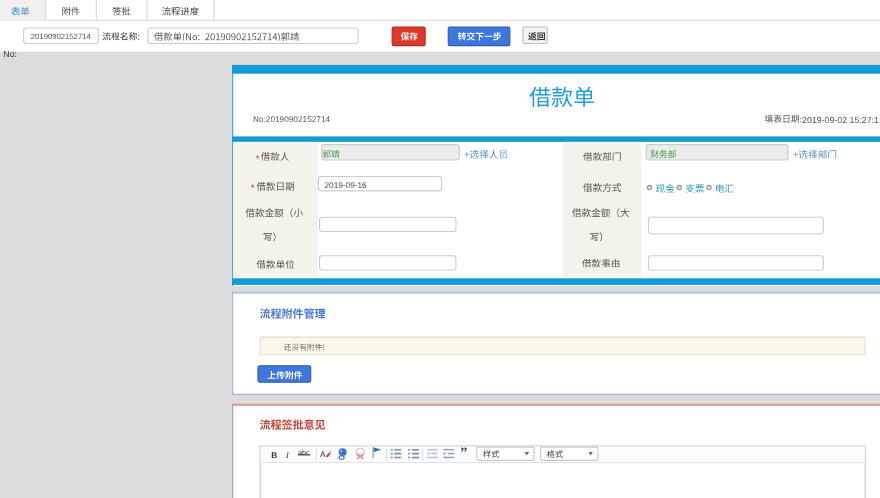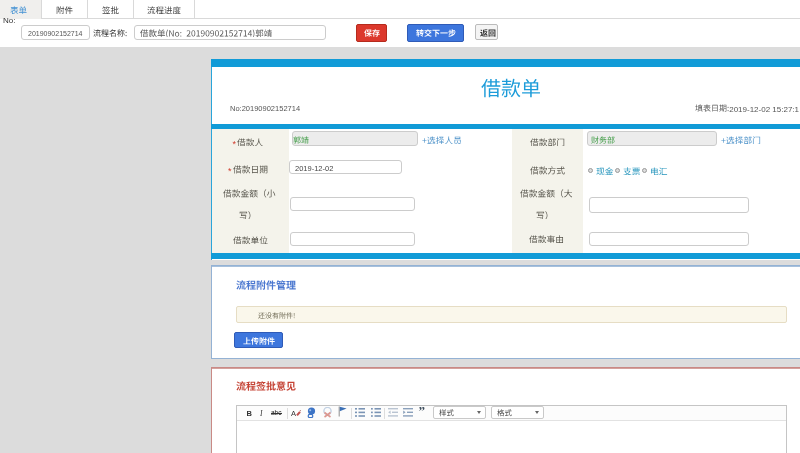--- a/index.html
+++ b/index.html
@@ -111,21 +111,21 @@
     <use href="#r7b7e" x="0"></use>
     <use href="#r6279" x="1000"></use>
   </svg>
 <svg style="position:absolute;left:146.5px;top:5.8px" width="34.0" height="8.5" viewBox="0 0 4000 1000" fill="#444444">
     <use href="#r6d41" x="0"></use>
     <use href="#r7a0b" x="1000"></use>
     <use href="#r8fdb" x="2000"></use>
     <use href="#r5ea6" x="3000"></use>
   </svg>
 <div style="position:absolute;left:0;top:19px;width:800px;height:28px;background:#fff"></div>
-<div style="position:absolute;left:3px;top:16px;font:8px 'Liberation Sans',sans-serif;color:#333">No:</div>
+<div style="position:absolute;left:3px;top:45px;font:8px 'Liberation Sans',sans-serif;color:#333">No:</div>
 <div style="position:absolute;left:21px;top:25px;width:69px;height:15px;background:#fff;border:1px solid #ccc;border-radius:3px"></div>
 <div style="position:absolute;left:28px;top:29.5px;font:7px 'Liberation Sans',sans-serif;color:#555">20190902152714</div>
 <svg style="position:absolute;left:93.0px;top:28.5px" width="34.2" height="8.0" viewBox="0 0 4278 1000" fill="#333">
     <use href="#r6d41" x="0"></use>
     <use href="#r7a0b" x="1000"></use>
     <use href="#r540d" x="2000"></use>
     <use href="#r79f0" x="3000"></use>
     <use href="#r3a" x="4000"></use>
   </svg>
 <div style="position:absolute;left:134px;top:25px;width:192px;height:15px;background:#fff;border:1px solid #ccc;border-radius:3px"></div>
@@ -181,21 +181,21 @@
     <use href="#r5355" x="2000"></use>
   </svg>
 <div style="position:absolute;left:230px;top:104px;font:7.5px 'Liberation Sans',sans-serif;color:#555">No:20190902152714</div>
 <svg style="position:absolute;left:695.0px;top:104.0px" width="34.2" height="8.0" viewBox="0 0 4278 1000" fill="#555">
     <use href="#r586b" x="0"></use>
     <use href="#r8868" x="1000"></use>
     <use href="#r65e5" x="2000"></use>
     <use href="#r671f" x="3000"></use>
     <use href="#r3a" x="4000"></use>
   </svg>
-<div style="position:absolute;left:729.2px;top:104.5px;font:8px 'Liberation Sans',sans-serif;color:#555">2019-12-02 15:27:1</div>
+<div style="position:absolute;left:729.2px;top:104.5px;font:8px 'Liberation Sans',sans-serif;color:#555">2019-09-02 15:27:1</div>
 <div style="position:absolute;left:211px;top:124px;width:599px;height:5px;background:#119bd7"></div>
 <div style="position:absolute;left:212px;top:129px;width:77px;height:124px;background:#f4f3eb"></div>
 <div style="position:absolute;left:512px;top:129px;width:71px;height:124px;background:#f4f3eb"></div>
 <svg style="position:absolute;left:237.4px;top:137.6px" width="26.2" height="8.8" viewBox="0 0 3000 1000" fill="#55534a">
     <use href="#r501f" x="0"></use>
     <use href="#r6b3e" x="1000"></use>
     <use href="#r4eba" x="2000"></use>
   </svg>
 <div style="position:absolute;left:232.4px;top:138.5px;font:9px 'Liberation Sans',sans-serif;color:#d03a2b">*</div>
 <div style="position:absolute;left:292px;top:131px;width:126px;height:15px;background:#ececec;border:1px solid #ccc;border-radius:3px"></div>
@@ -230,21 +230,21 @@
     <use href="#r95e8" x="3555"></use>
   </svg>
 <svg style="position:absolute;left:233.0px;top:165.1px" width="35.0" height="8.8" viewBox="0 0 4000 1000" fill="#55534a">
     <use href="#r501f" x="0"></use>
     <use href="#r6b3e" x="1000"></use>
     <use href="#r65e5" x="2000"></use>
     <use href="#r671f" x="3000"></use>
   </svg>
 <div style="position:absolute;left:228.0px;top:166px;font:9px 'Liberation Sans',sans-serif;color:#d03a2b">*</div>
 <div style="position:absolute;left:289px;top:160px;width:113px;height:14px;background:#fff;border:1px solid #ccc;border-radius:3px"></div>
-<div style="position:absolute;left:295px;top:164px;font:7.5px 'Liberation Sans',sans-serif;color:#444">2019-12-02</div>
+<div style="position:absolute;left:295px;top:164px;font:7.5px 'Liberation Sans',sans-serif;color:#444">2019-09-16</div>
 <svg style="position:absolute;left:529.5px;top:166.1px" width="35.0" height="8.8" viewBox="0 0 4000 1000" fill="#55534a">
     <use href="#r501f" x="0"></use>
     <use href="#r6b3e" x="1000"></use>
     <use href="#r65b9" x="2000"></use>
     <use href="#r5f0f" x="3000"></use>
   </svg>
 <div style="position:absolute;left:588px;top:168px;width:5px;height:5px;background:#ddd;border:1px solid #999;border-radius:50%"></div>
 <svg style="position:absolute;left:596.0px;top:166.6px" width="17.5" height="8.8" viewBox="0 0 2000 1000" fill="#2293bb">
     <use href="#r73b0" x="0"></use>
     <use href="#r91d1" x="1000"></use>

